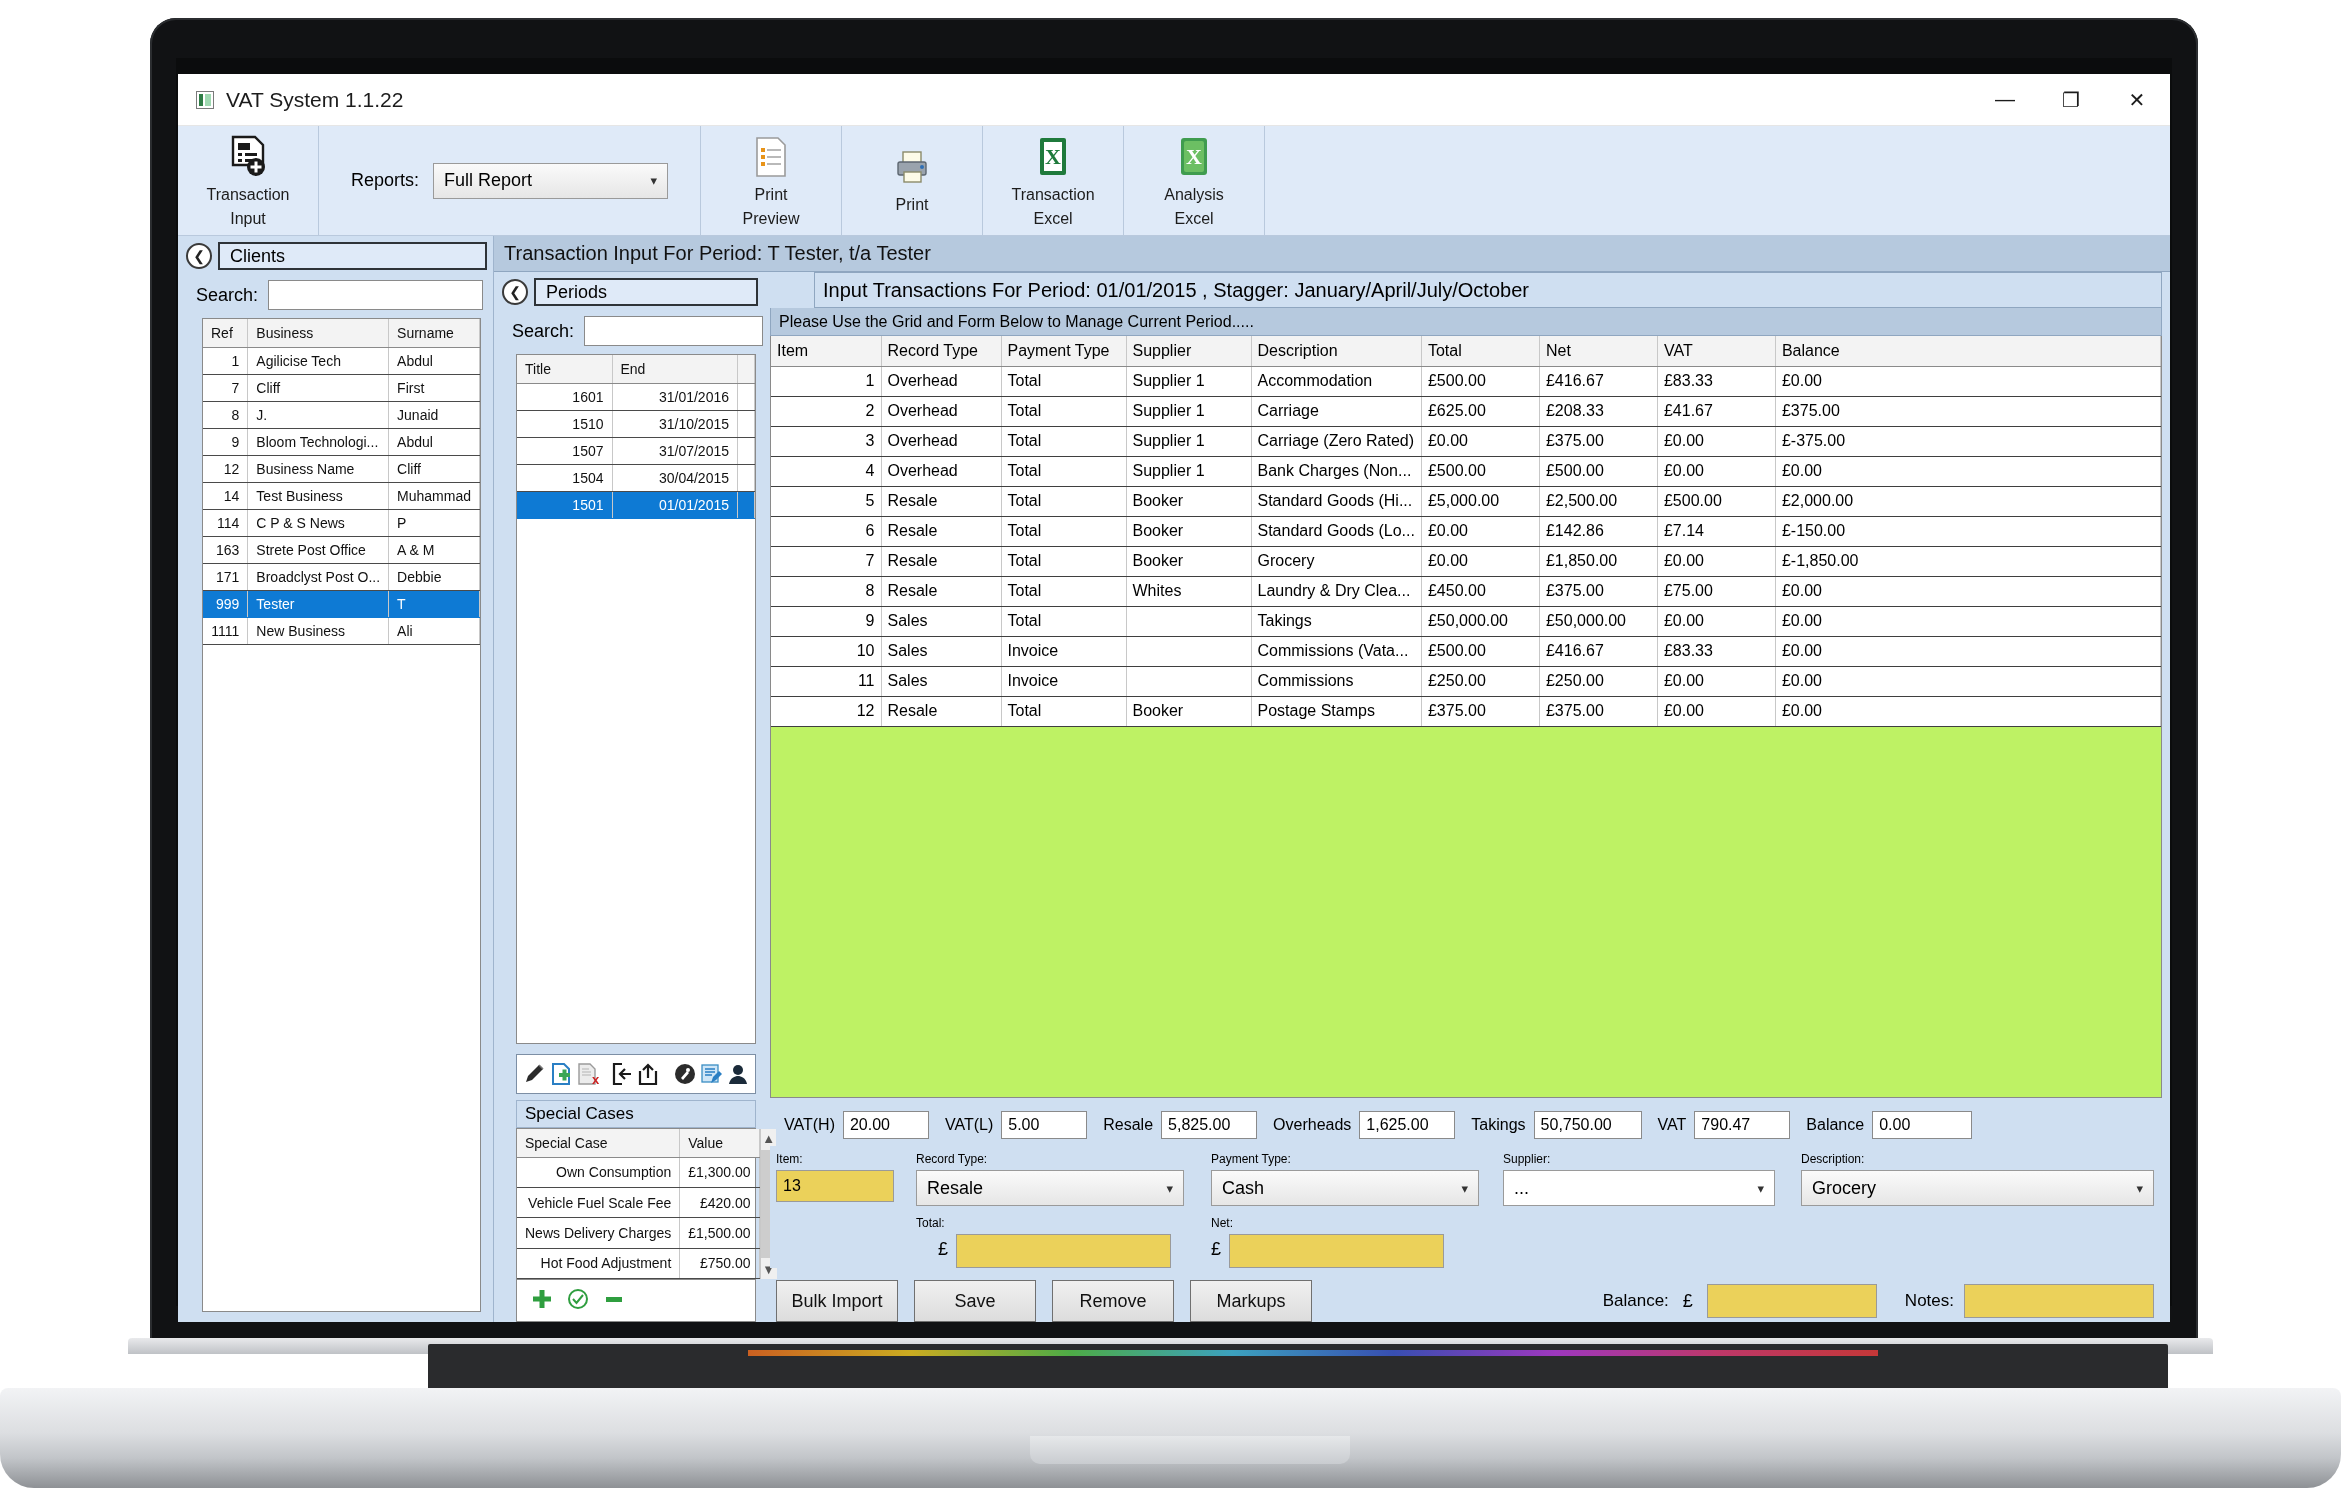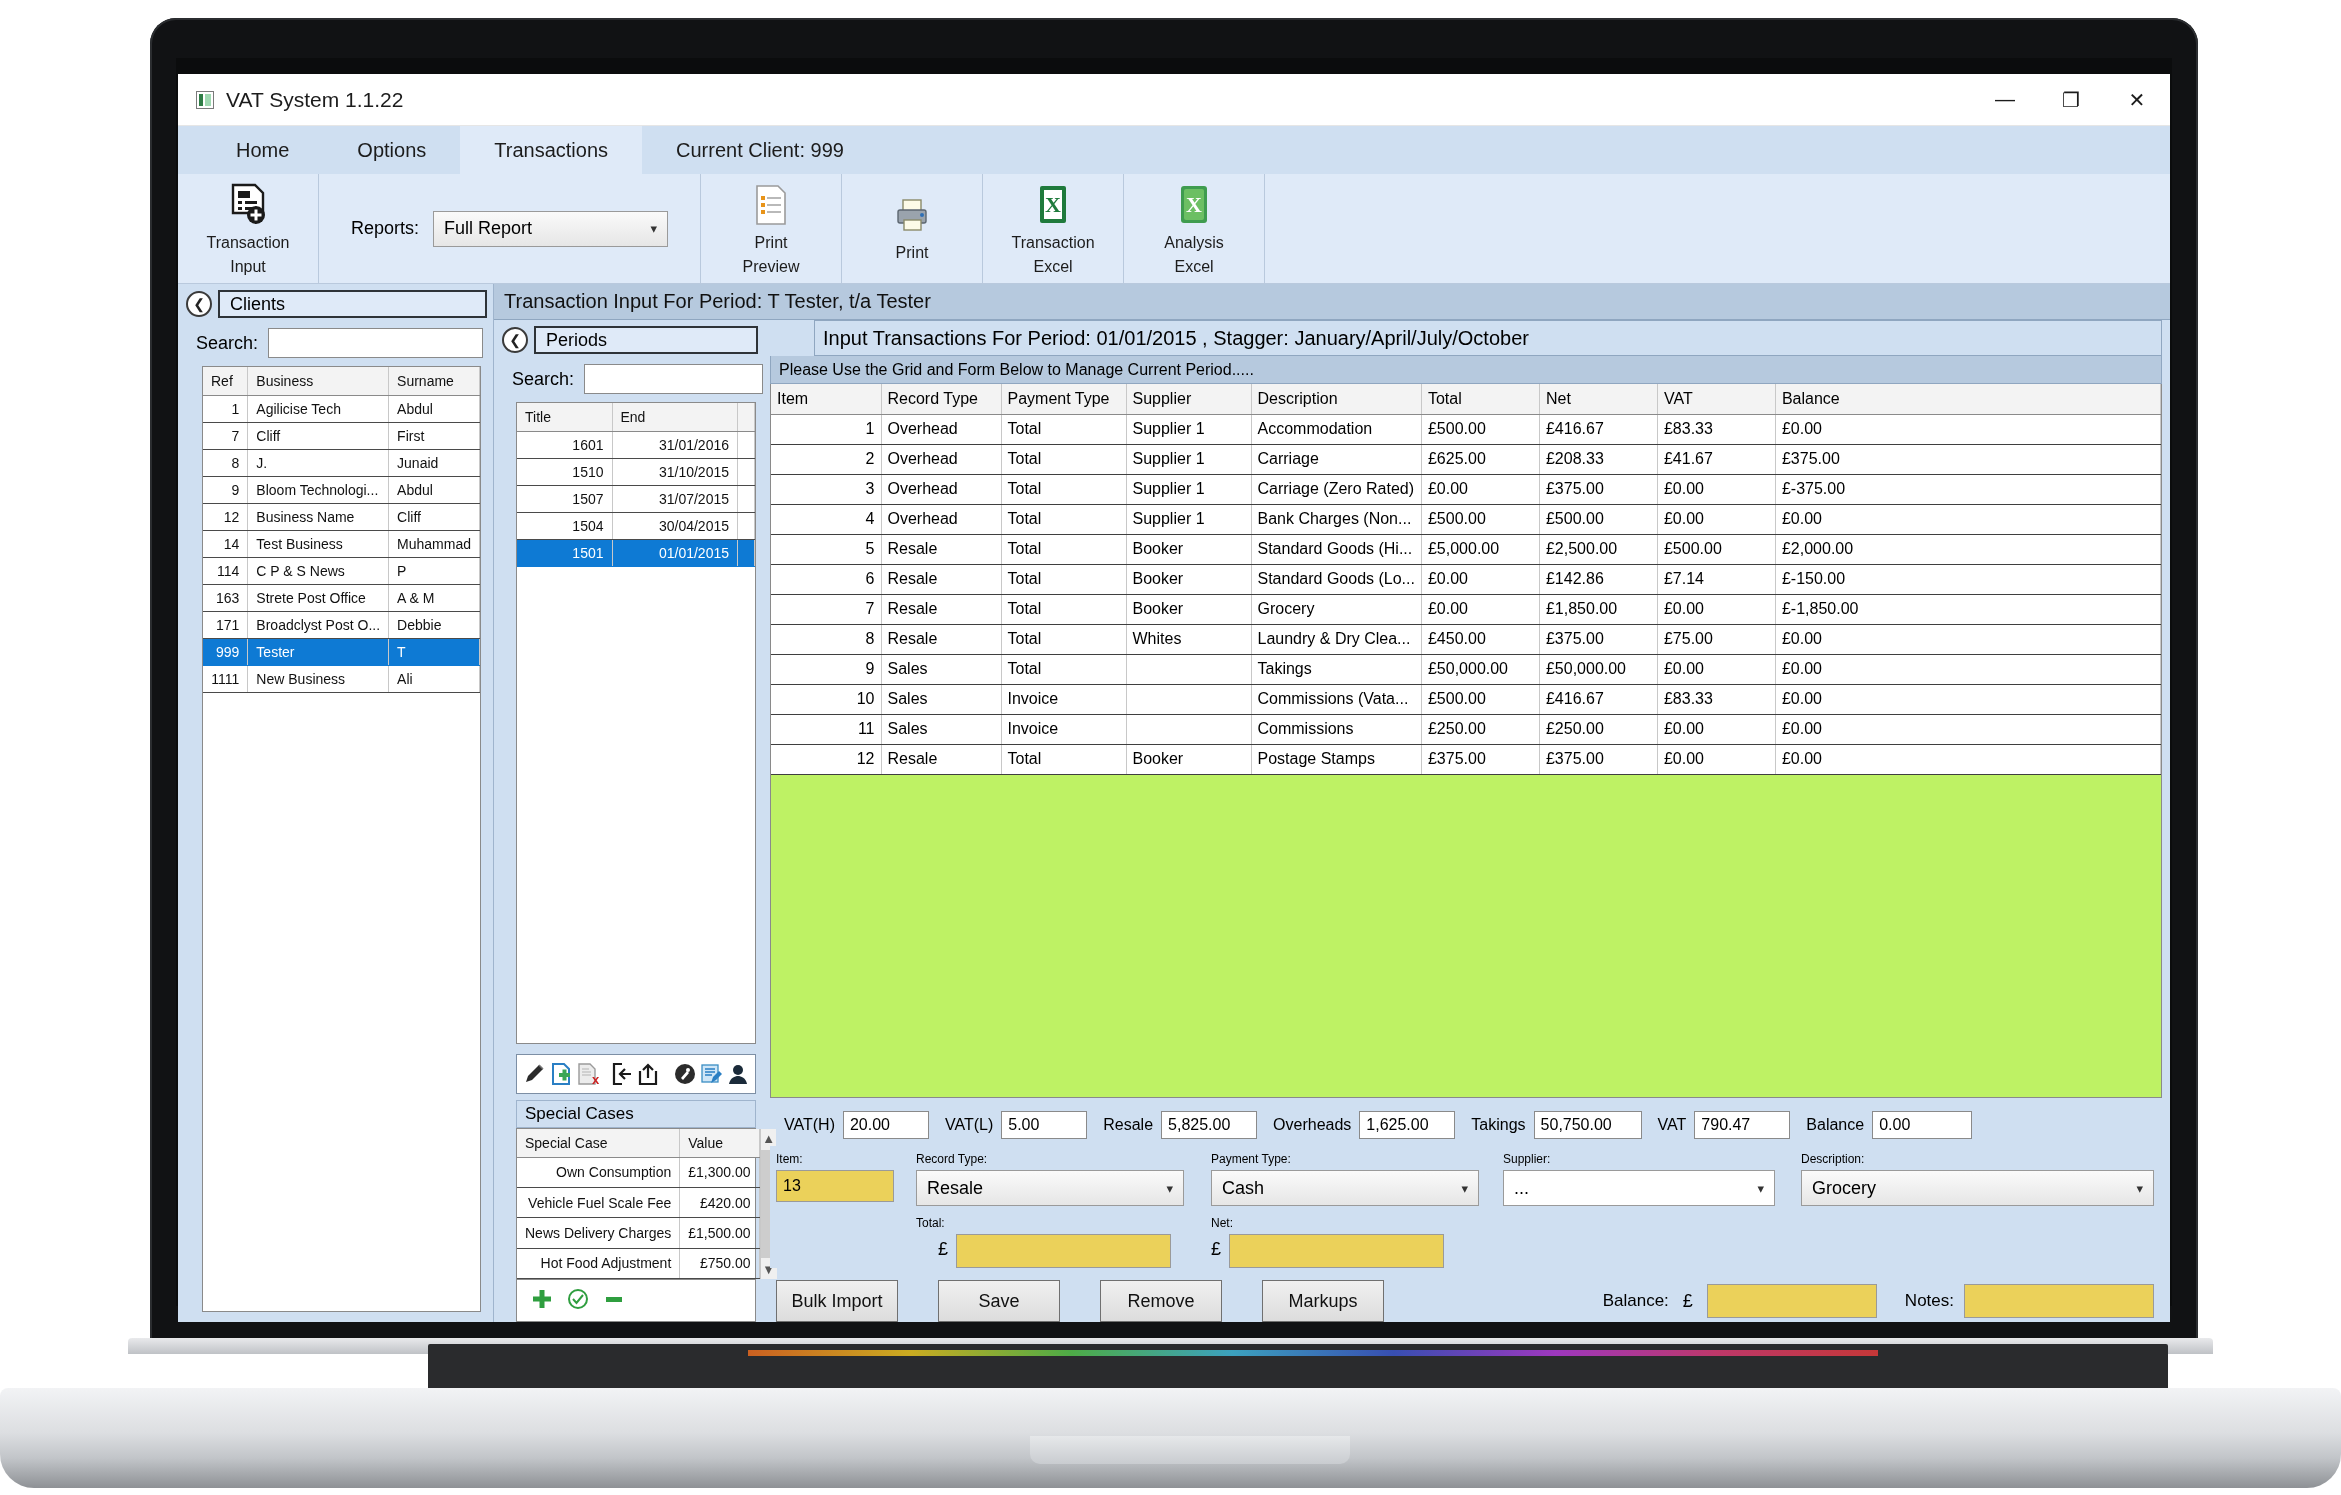--- a/index.html
+++ b/index.html
@@ -217,21 +217,21 @@
   .form-area { background: #cfdff1; padding: 6px 8px 0 6px; }
   .form-row { display: flex; gap: 0; }
   .fld { display: flex; flex-direction: column; gap: 4px; }
   .fld .lbl { font-size: 12px; }
   .inp-yellow { background: #ebd15a; border: 1px solid #9a9a9a; height: 32px; display: flex; align-items: center; padding: 0 6px; font-size: 16px; }
   .form-sub { display: flex; align-items: flex-end; gap: 0; margin-top: 10px; }
   .cur { font-size: 18px; margin: 0 8px 4px 22px; }
 
   .zvat { text-align: center; font-size: 17px; margin-top: 14px; }
 
-  .bottom-row { display: flex; align-items: center; margin-top: 12px; padding: 0 8px 0 6px; gap: 24px; }
+  .bottom-row { display: flex; align-items: center; margin-top: 12px; padding: 0 8px 0 6px; }
   .btn {
     background: linear-gradient(#f0f0f0,#dcdcdc); border: 1px solid #707070;
     height: 42px; min-width: 122px; display: flex; align-items: center; justify-content: center;
     font-size: 18px; color: #111; margin-right: 16px;
   }
   .bal-notes { margin-left: auto; display: flex; align-items: center; gap: 10px; font-size: 17px; }
 </style>
 </head>
 <body>
 
@@ -246,26 +246,20 @@
           <div class="title-icon"></div>
           <div class="title-text">VAT System 1.1.22</div>
           <div class="win-buttons">
             <div class="win-btn">—</div>
             <div class="win-btn">❐</div>
             <div class="win-btn close">✕</div>
           </div>
         </div>
 
         <div class="ribbon">
-          <div class="tabs">
-            <div class="tab">Home</div>
-            <div class="tab">Options</div>
-            <div class="tab active">Transactions</div>
-            <div class="tab info">Current Client: 999</div>
-          </div>
 
           <div class="ribbon-body">
             <div class="rb-group">
               <div class="rb-bigbtn">
                 <span class="glyph">
                   <svg width="40" height="44" viewBox="0 0 40 44">
                     <path d="M5 2 h22 l8 8 v20 h-30 z" fill="#fff" stroke="#1a1a1a" stroke-width="2.4"></path>
                     <rect x="10" y="8" width="12" height="7" fill="#1a1a1a"></rect>
                     <rect x="10" y="18" width="4" height="3" fill="#1a1a1a"></rect>
                     <rect x="17" y="18" width="12" height="3" fill="#1a1a1a"></rect>

